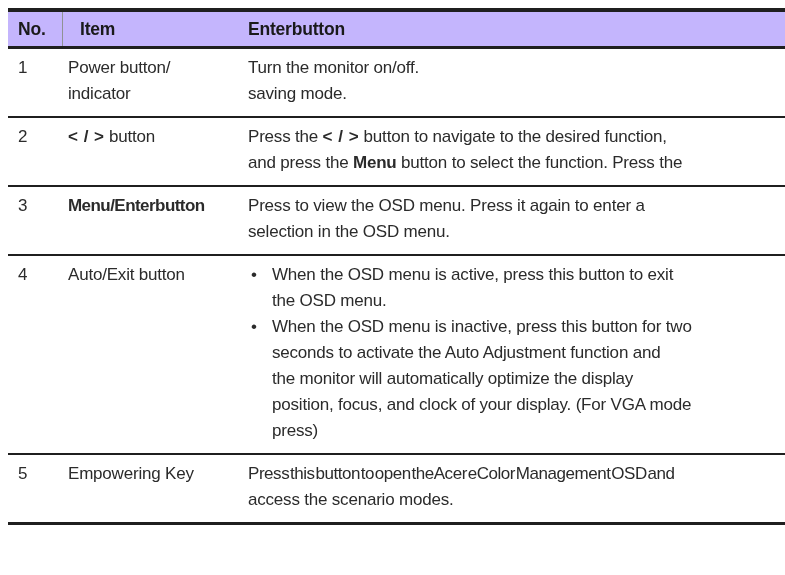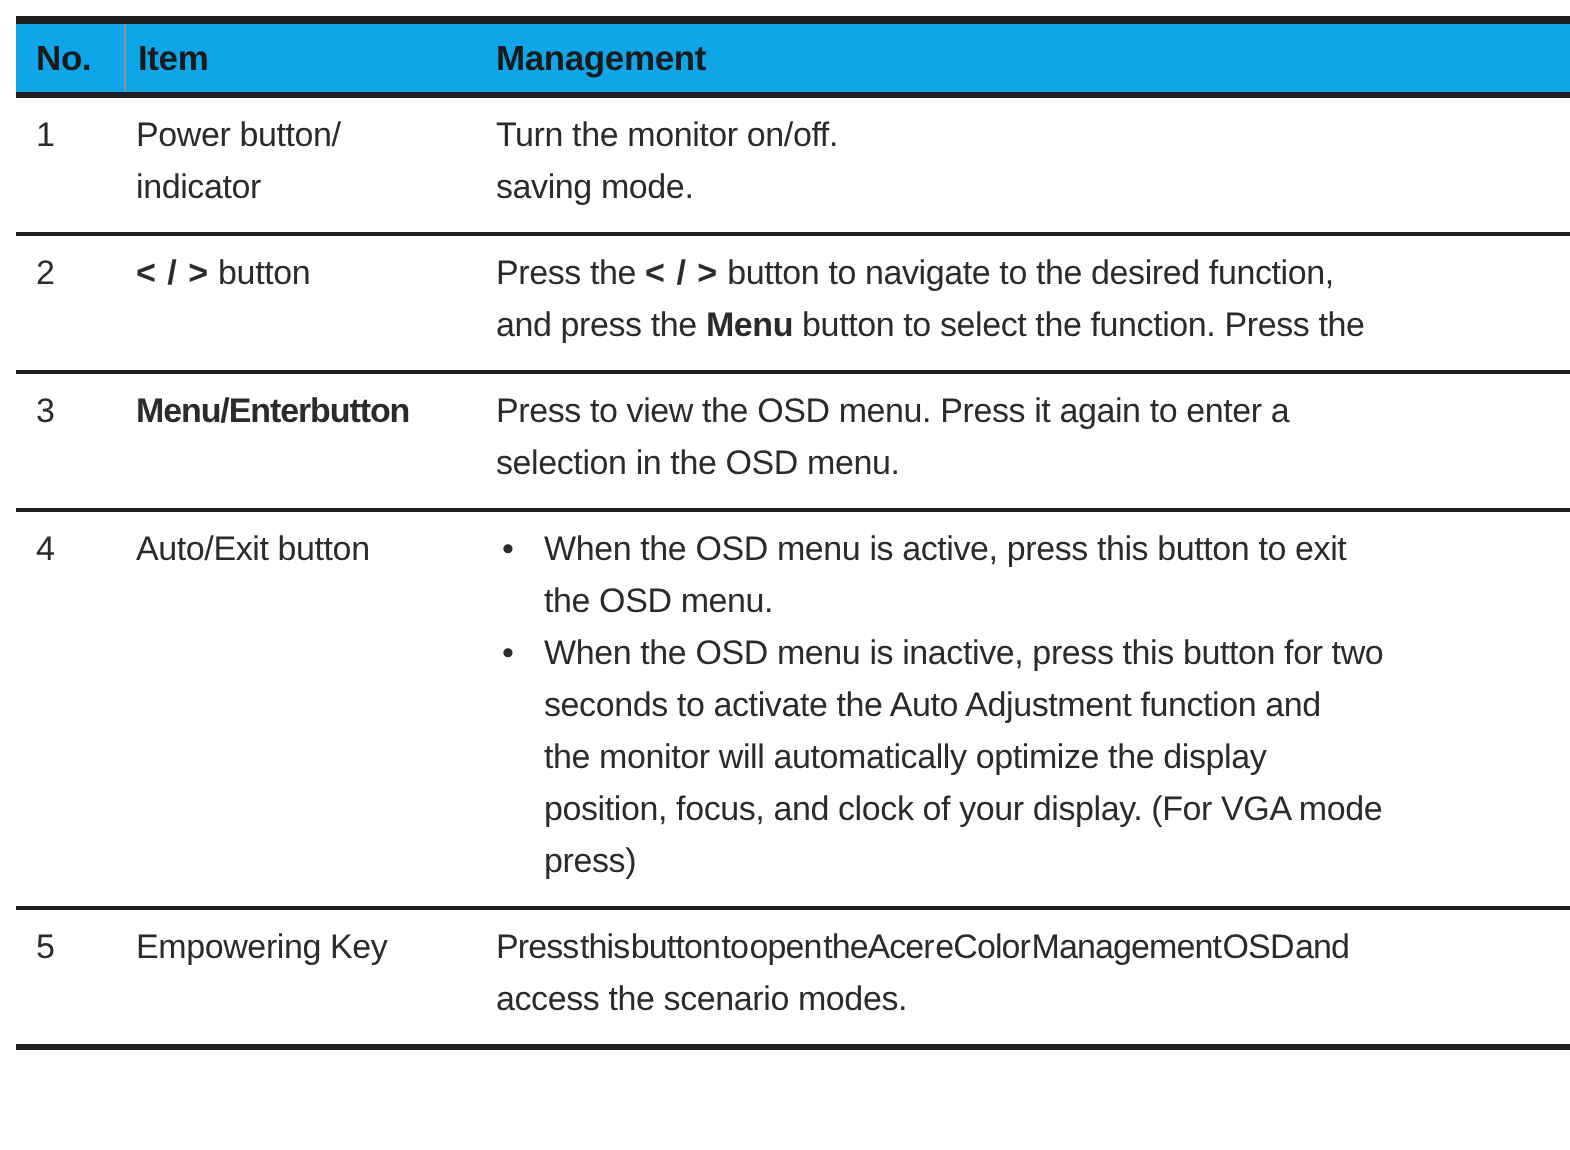--- a/index.html
+++ b/index.html
@@ -15,31 +15,31 @@
   .doc-table {
     margin: 8px 0 0 8px;
     width: 777px;
     border-top: 4px solid #1f1f1f;
     font-size: 17px;
     letter-spacing: -0.2px;
   }
   .thead {
     display: grid;
     grid-template-columns: 54px 178px 1fr;
-    background: #0ea5e9;
+    background: #c4b5fd;
     border-bottom: 3px solid #1f1f1f;
     align-items: center;
     height: 34px;
     font-weight: bold;
     color: #1a1a1a;
     font-size: 17.5px;
   }
   .thead .h-no { padding-left: 10px; }
   .thead .h-item {
-    padding-left: 6px;
+    padding-left: 17px;
     border-left: 1px solid #8f9294;
     height: 100%;
     display: flex;
     align-items: center;
   }
   .thead .h-desc { padding-left: 8px; }
   .row {
     display: grid;
     grid-template-columns: 54px 178px 1fr;
     border-bottom: 2px solid #1f1f1f;
@@ -65,21 +65,21 @@
   .bullet-cont { padding-left: 24px; }
 </style>
 </head>
 <body>
 
 <div class="doc-table">
 
   <div class="thead">
     <div class="h-no">No.</div>
     <div class="h-item">Item</div>
-    <div class="h-desc">Management</div>
+    <div class="h-desc">Enterbutton</div>
   </div>
 
   <div class="row">
     <div class="cell no">1</div>
     <div class="cell item">
       <div class="line">Power button/</div>
       <div class="line">indicator</div>
     </div>
     <div class="cell desc">
       <div class="line">Turn the monitor on/off.</div>

